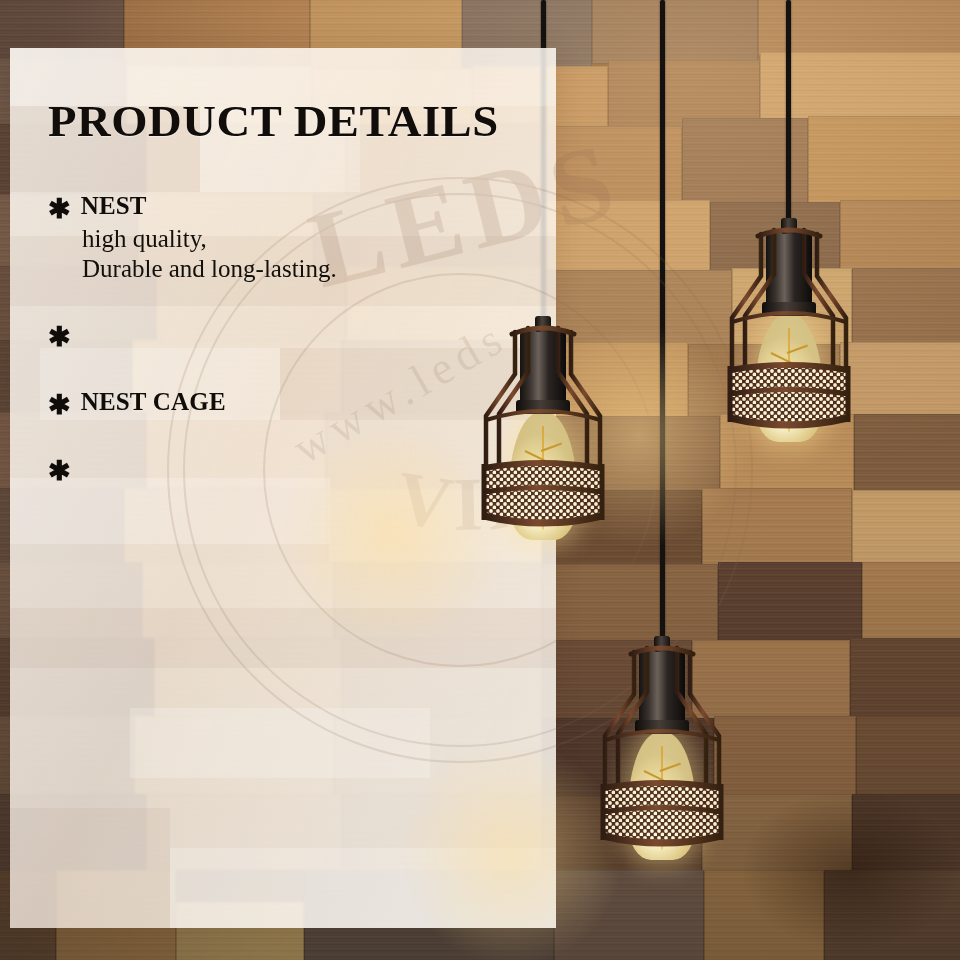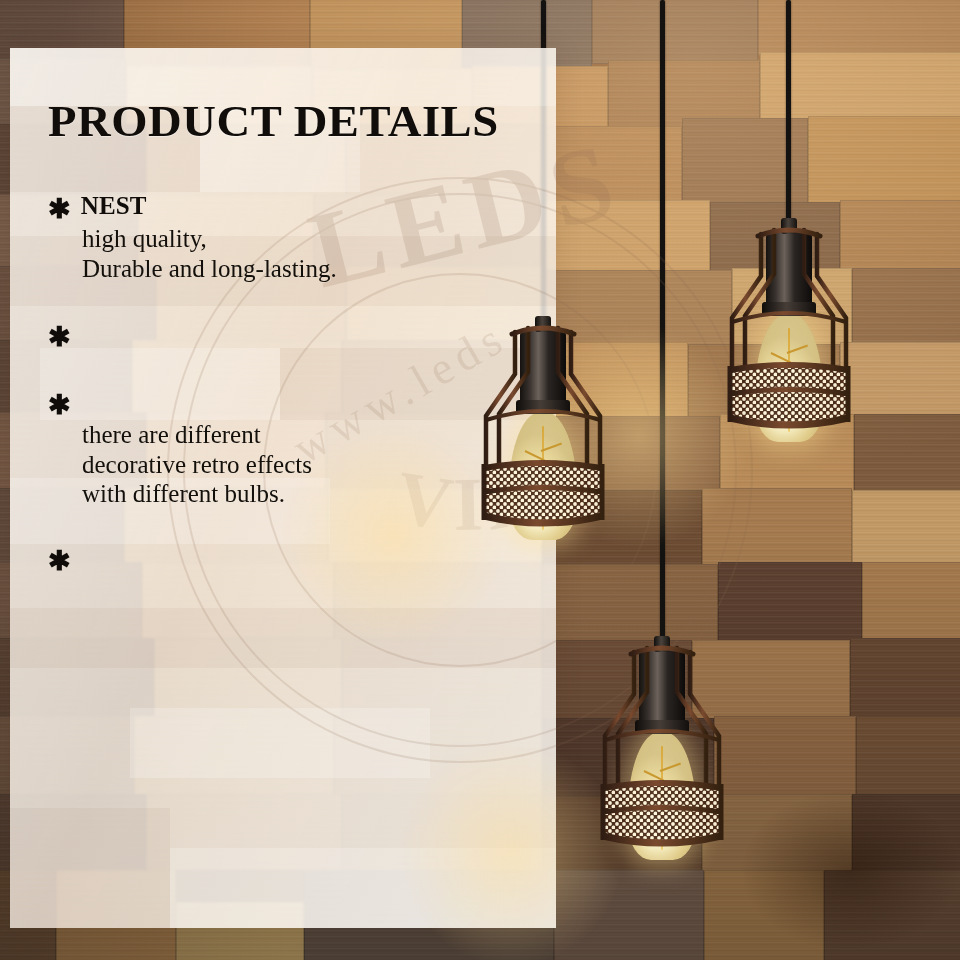--- a/index.html
+++ b/index.html
@@ -400,24 +400,22 @@
 
     <div class="feature" style="margin-top:38px;">
       <div class="feat-head">
         <span class="bullet">✱</span>
       </div>
     </div>
 
     <div class="feature" style="margin-top:38px;">
       <div class="feat-head">
         <span class="bullet">✱</span>
+        <span class="feat-name">NEST CAGE</span>
       </div>
-      <p class="feat-desc">there are different
-decorative retro effects
-with different bulbs.</p>
     </div>
 
     <div class="feature" style="margin-top:36px;">
       <div class="feat-head">
         <span class="bullet">✱</span>
       </div>
     </div>
   </div>
 
   <div class="bottom-shadow" style="left:700px;top:760px;width:300px;height:220px;"></div>

